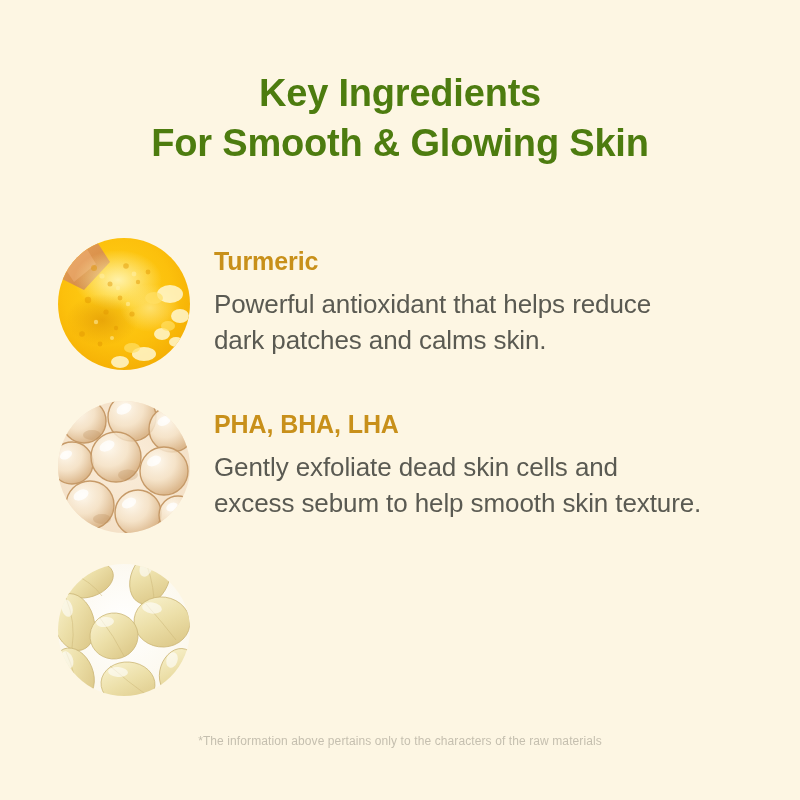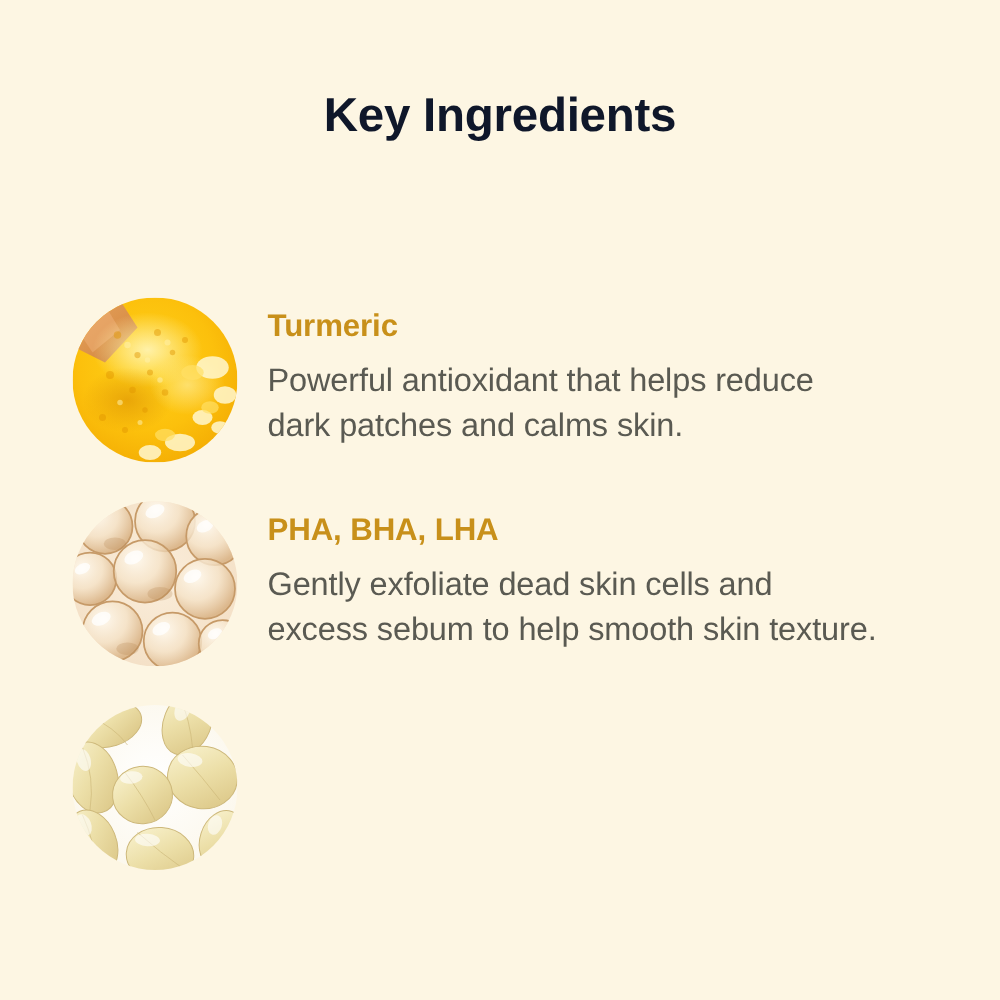--- a/index.html
+++ b/index.html
@@ -26,21 +26,21 @@
     position: absolute;
     top: 68px;
     left: 0;
     width: 800px;
     text-align: center;
   }
   .title-line {
     display: block;
     font-size: 38px;
     font-weight: bold;
-    color: #0f172a;
+    color: #4d7c0f;
     letter-spacing: -0.2px;
     line-height: 50px;
   }
 
   
   .rows {
     position: absolute;
     top: 238px;
     left: 0;
     width: 800px;
@@ -99,20 +99,21 @@
     letter-spacing: 0.1px;
   }
 </style>
 </head>
 <body>
 
 <div class="page">
 
   <div class="title-block">
     <span class="title-line">Key Ingredients</span>
+    <span class="title-line">For Smooth &amp; Glowing Skin</span>
   </div>
 
   <div class="rows">
 
     <div class="row">
       <div class="thumb">
         <svg viewBox="0 0 132 132" xmlns="http://www.w3.org/2000/svg">
           <defs>
             <radialGradient id="tmBg" cx="45%" cy="40%" r="75%">
               <stop offset="0%" stop-color="#ffd21a"></stop>
@@ -281,14 +282,15 @@
             <ellipse cx="9" cy="96" rx="6" ry="9" transform="rotate(-22 9 96)"></ellipse>
             <ellipse cx="60" cy="108" rx="10" ry="5" transform="rotate(4 60 108)"></ellipse>
             <ellipse cx="114" cy="96" rx="5.5" ry="8" transform="rotate(18 114 96)"></ellipse>
           </g>
         </svg>
       </div>
     </div>
 
   </div>
 
+  <div class="footnote">*The information above pertains only to the characters of the raw materials</div>
 
 </div>
 
 </body></html>

